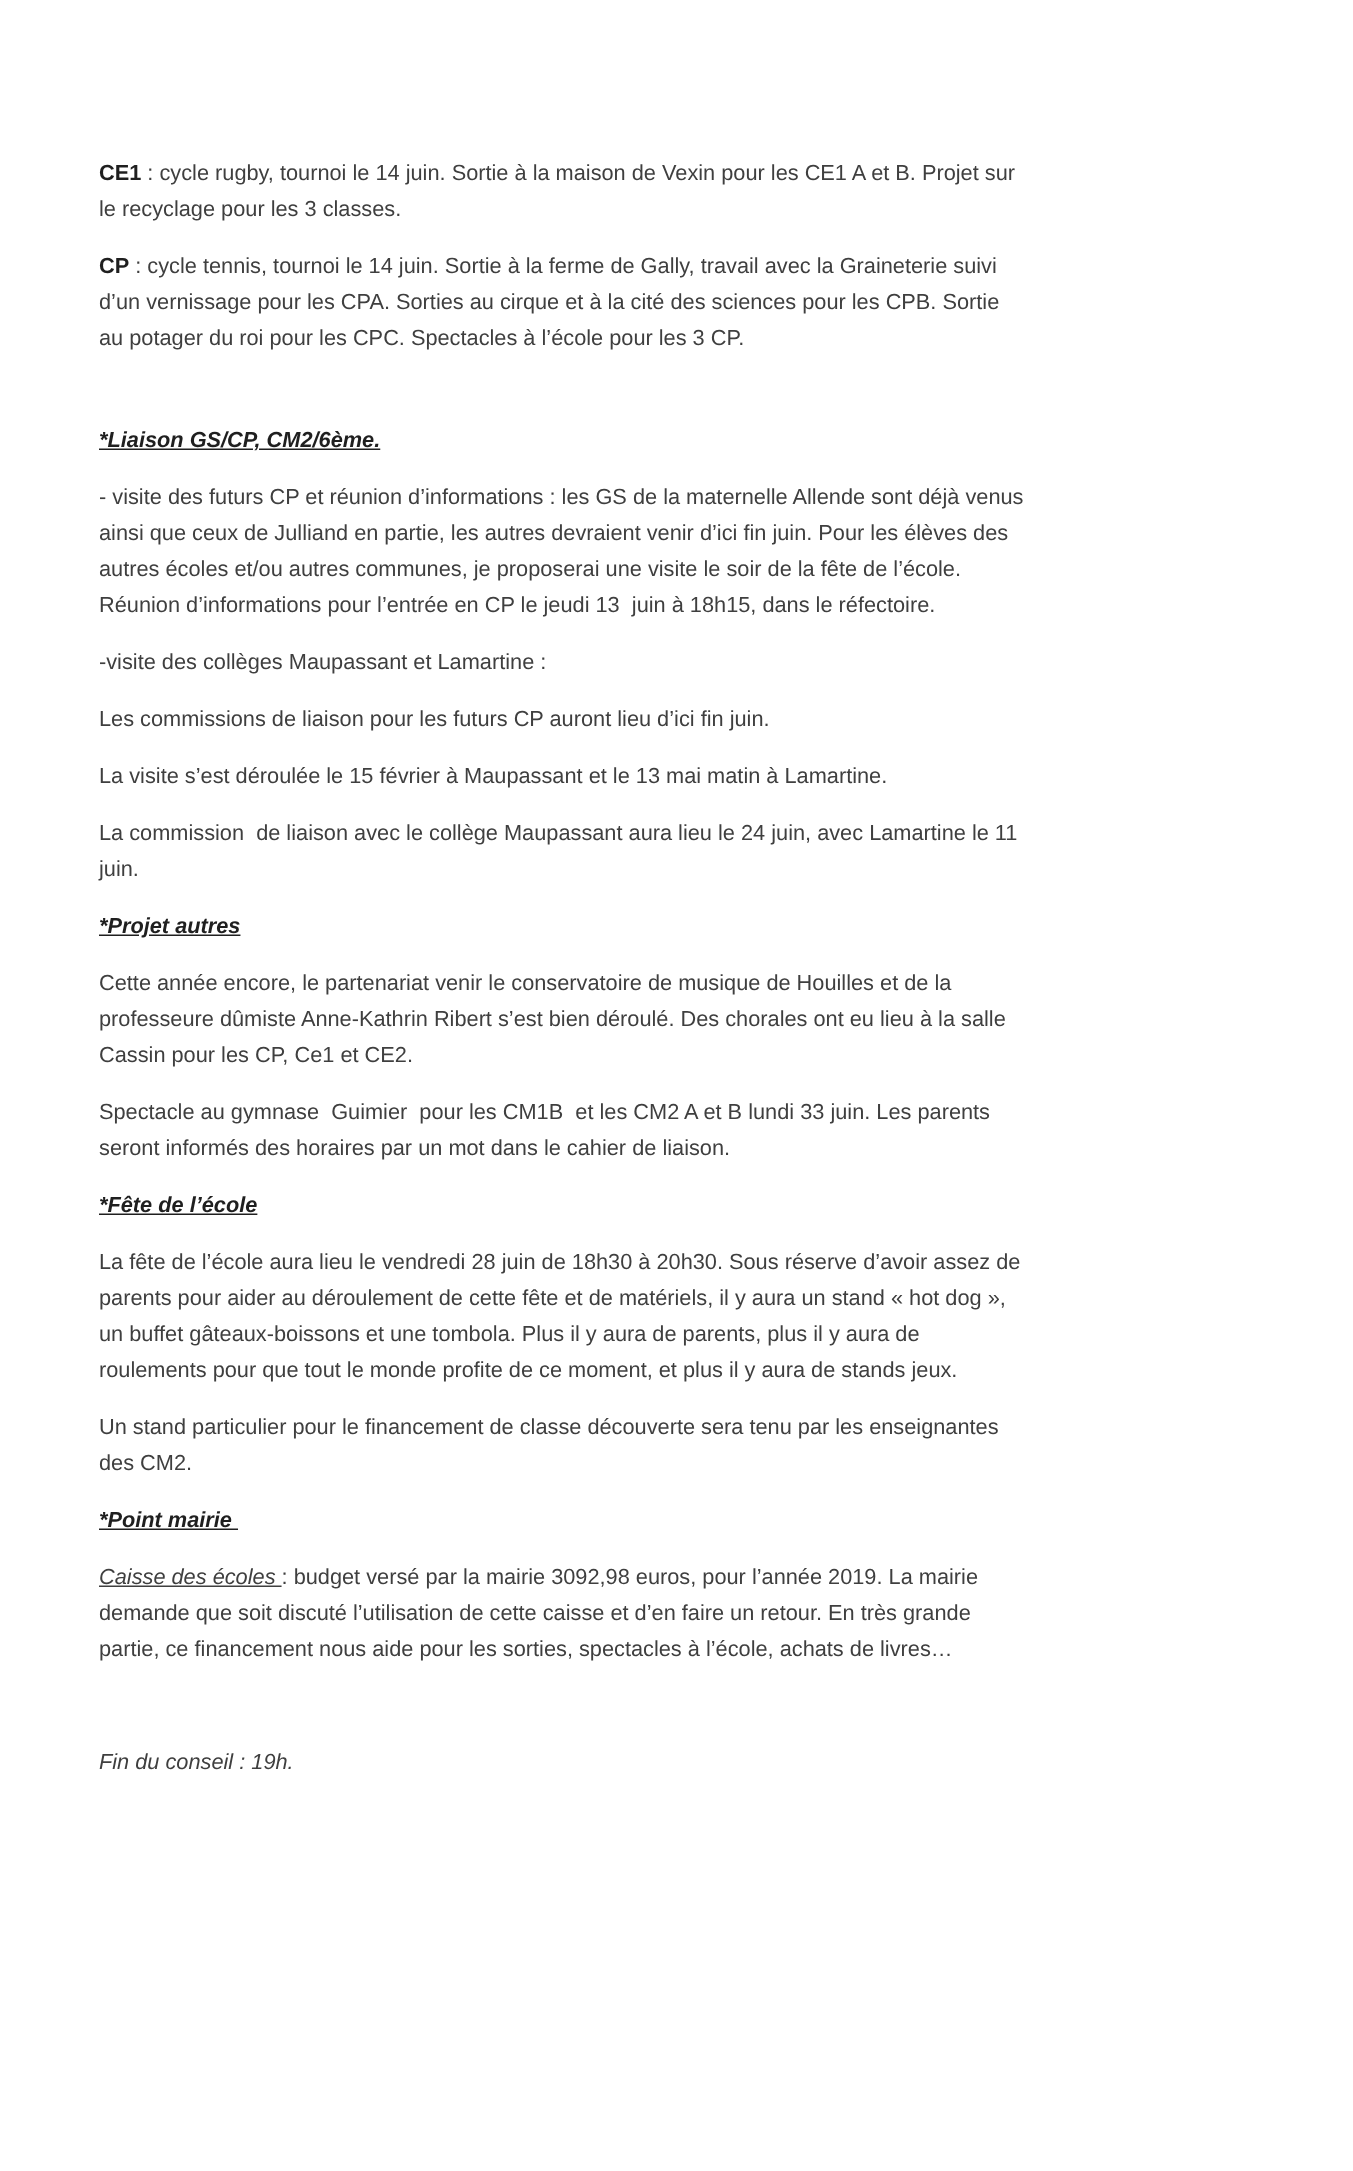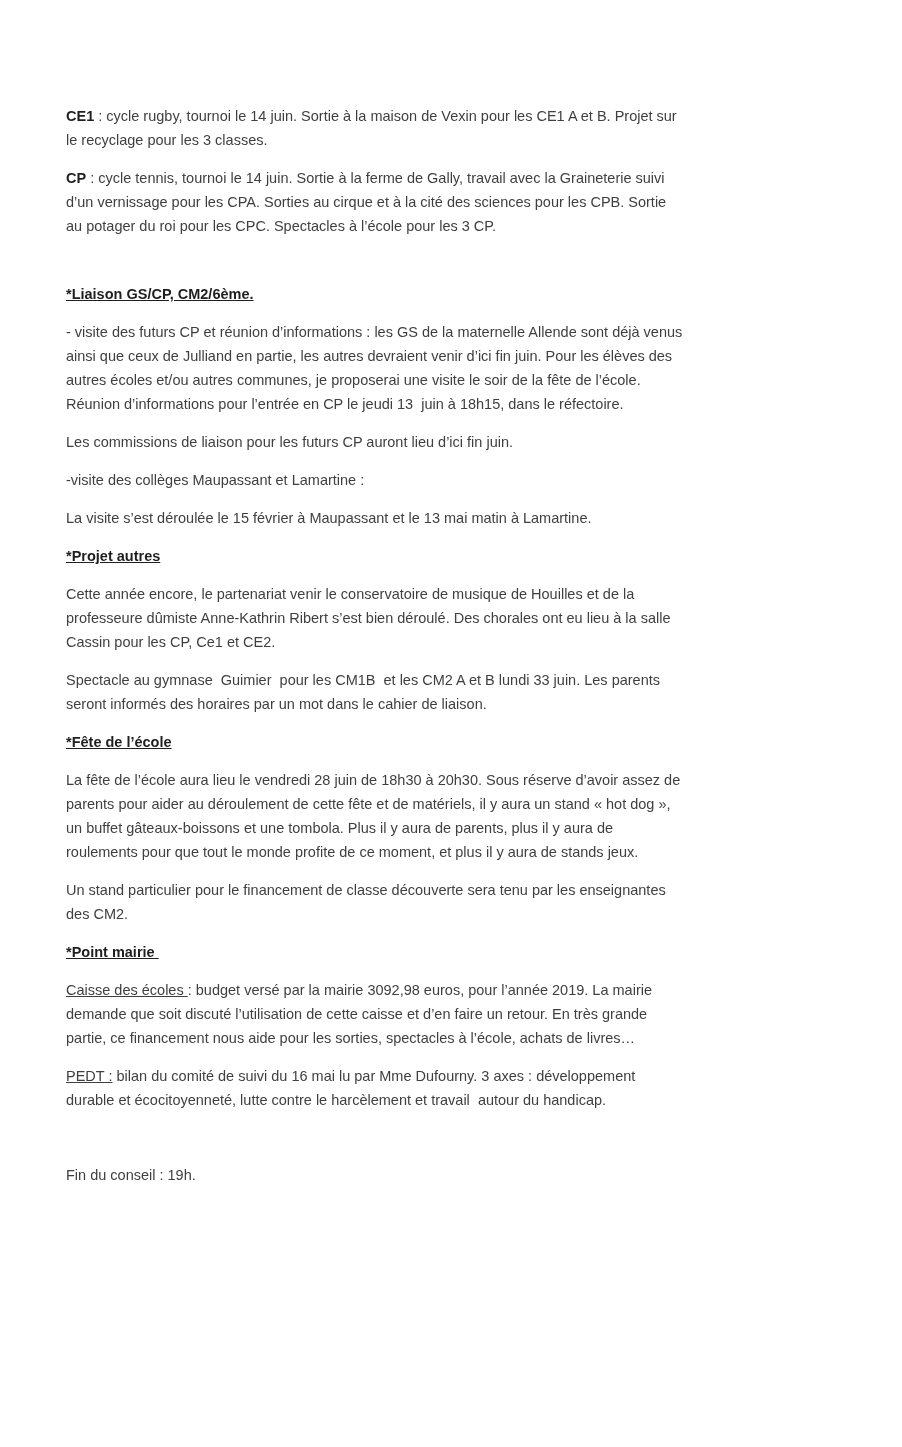--- a/index.html
+++ b/index.html
@@ -31,60 +31,61 @@
   .page h2 {
     font-weight: bold;
     color: #1f1f1f;
   }
   .lead-b {
     font-weight: bold;
     color: #1f1f1f;
   }
   .u {
     text-decoration: underline;
+    font-style: italic;
   }
   .sp-lg { margin-top: 44px !important; }
-  .sp-xl { margin-top: 51px !important; }
+  .sp-xl { margin-top: 51px !important; font-style: italic; }
 </style>
 </head>
 <body>
 
 <div class="page">
 
   <p><span class="lead-b">CE1</span><span> : cycle rugby, tournoi le 14 juin. Sortie à la maison de Vexin pour les CE1 A et B. Projet sur le recyclage pour les 3 classes.</span></p>
 
   <p><span class="lead-b">CP</span><span> : cycle tennis, tournoi le 14 juin. Sortie à la ferme de Gally, travail avec la Graineterie suivi d’un vernissage pour les CPA. Sorties au cirque et à la cité des sciences pour les CPB. Sortie au potager du roi pour les CPC. Spectacles à l’école pour les 3 CP.</span></p>
 
   <h2 class="sp-lg"><span class="u">*Liaison GS/CP, CM2/6ème.</span></h2>
 
   <p><span>- visite des futurs CP et réunion d’informations : les GS de la maternelle Allende sont déjà venus ainsi que ceux de Julliand en partie, les autres devraient venir d’ici fin juin. Pour les élèves des autres écoles et/ou autres communes, je proposerai une visite le soir de la fête de l’école. Réunion d’informations pour l’entrée en CP le jeudi 13  juin à 18h15, dans le réfectoire.</span></p>
 
+  <p><span>-visite des collèges Maupassant et Lamartine :</span></p>
+
   <p><span>Les commissions de liaison pour les futurs CP auront lieu d’ici fin juin.</span></p>
-
-  <p><span>-visite des collèges Maupassant et Lamartine :</span></p>
 
   <p><span>La visite s’est déroulée le 15 février à Maupassant et le 13 mai matin à Lamartine.</span></p>
 
+  <p><span>La commission  de liaison avec le collège Maupassant aura lieu le 24 juin, avec Lamartine le 11 juin.</span></p>
 
 
   <h2><span class="u">*Projet autres</span></h2>
 
   <p><span>Cette année encore, le partenariat venir le conservatoire de musique de Houilles et de la professeure dûmiste Anne-Kathrin Ribert s’est bien déroulé. Des chorales ont eu lieu à la salle Cassin pour les CP, Ce1 et CE2.</span></p>
 
   <p><span>Spectacle au gymnase  Guimier  pour les CM1B  et les CM2 A et B lundi 33 juin. Les parents seront informés des horaires par un mot dans le cahier de liaison.</span></p>
 
 
   <h2><span class="u">*Fête de l’école</span></h2>
 
   <p><span>La fête de l’école aura lieu le vendredi 28 juin de 18h30 à 20h30. Sous réserve d’avoir assez de parents pour aider au déroulement de cette fête et de matériels, il y aura un stand « hot dog », un buffet gâteaux-boissons et une tombola. Plus il y aura de parents, plus il y aura de roulements pour que tout le monde profite de ce moment, et plus il y aura de stands jeux.</span></p>
 
 
   <p><span>Un stand particulier pour le financement de classe découverte sera tenu par les enseignantes des CM2.</span></p>
 
   <h2><span class="u">*Point mairie&nbsp;</span></h2>
 
   <p><span class="u">Caisse des écoles&nbsp;</span><span>: budget versé par la mairie 3092,98 euros, pour l’année 2019. La mairie demande que soit discuté l’utilisation de cette caisse et d’en faire un retour. En très grande partie, ce financement nous aide pour les sorties, spectacles à l’école, achats de livres…</span></p>
 
-  <p><span class="u">PEDT :</span><span> bilan du comité de suivi du 16 mai lu par Mme Dufourny. 3 axes : développement durable et écocitoyenneté, lutte contre le harcèlement et travail  autour du handicap.</span></p>
 
   <p class="sp-xl"><span>Fin du conseil : 19h.</span></p>
 
 </div>
 
 </body></html>

